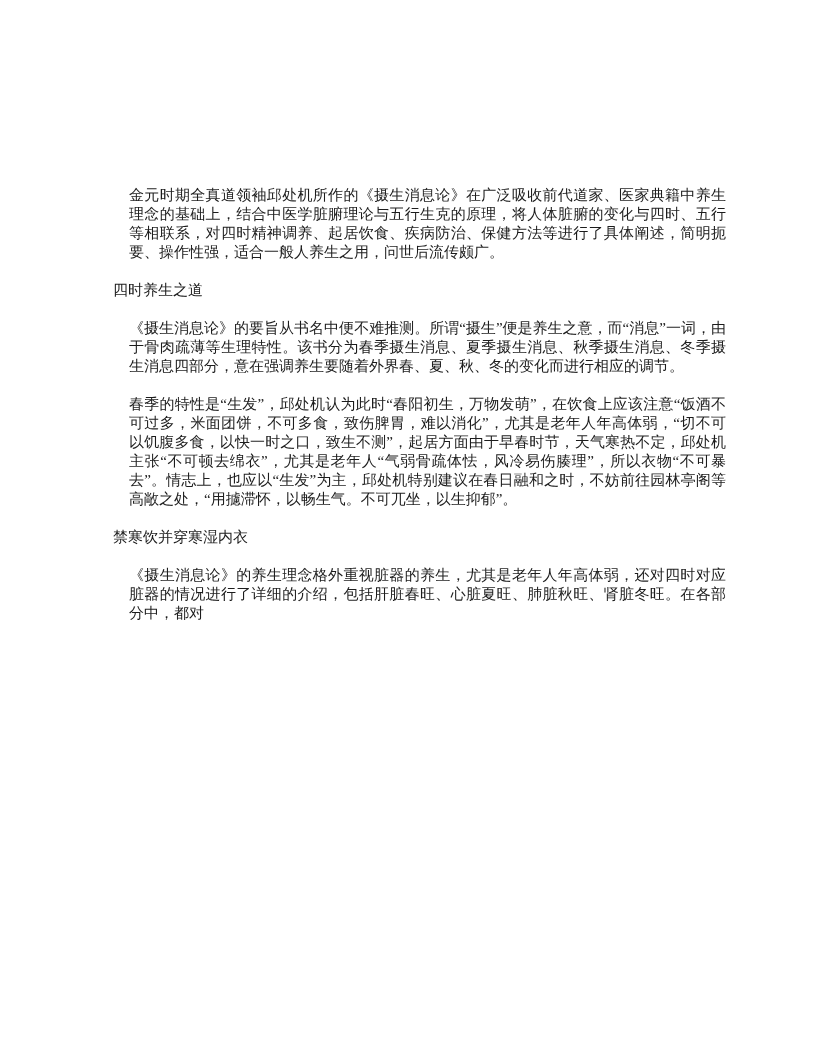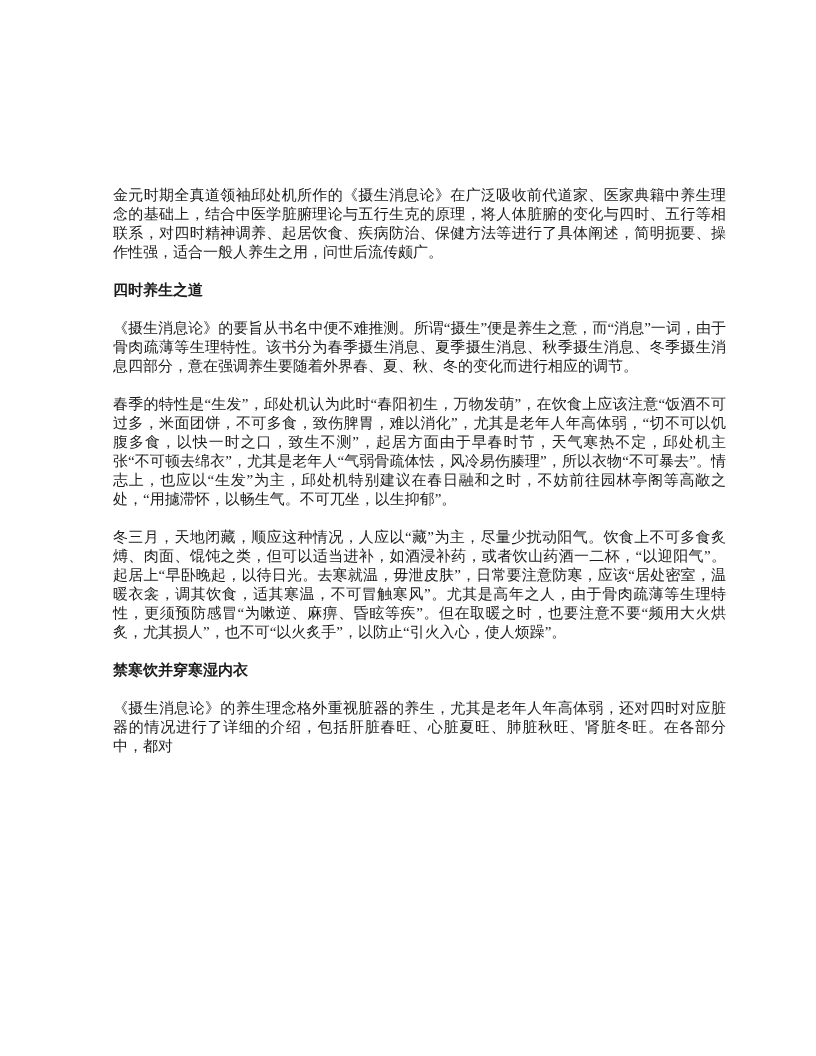--- a/index.html
+++ b/index.html
@@ -15,50 +15,49 @@
     background: #ffffff;
     box-sizing: border-box;
     padding: 186px 90px 40px 113px;
     overflow: hidden;
     font-family: "Liberation Serif", "DejaVu Serif", serif;
     font-size: 15px;
     line-height: 19px;
     color: #1c1c1c;
   }
   .para {
-    margin: 0 0 19px 0;
+    margin: 0 0 19px 16px;
     text-align: justify;
     word-break: break-all;
     font-family: Liberation Serif, serif;
   }
   .para:last-child {
     margin-bottom: 0;
   }
   .heading {
     margin: 4px 0 19px 0;
     font-size: 15px;
-    font-weight: bold;
+    font-weight: normal;
     line-height: 19px;
     text-align: left;
   }
 </style>
 </head>
 <body>
 
 <div class="page">
 
   <p class="para">金元时期全真道领袖邱处机所作的《摄生消息论》在广泛吸收前代道家、医家典籍中养生理念的基础上，结合中医学脏腑理论与五行生克的原理，将人体脏腑的变化与四时、五行等相联系，对四时精神调养、起居饮食、疾病防治、保健方法等进行了具体阐述，简明扼要、操作性强，适合一般人养生之用，问世后流传颇广。</p>
 
   <h2 class="heading">四时养生之道</h2>
 
   <p class="para">《摄生消息论》的要旨从书名中便不难推测。所谓“摄生”便是养生之意，而“消息”一词，由于骨肉疏薄等生理特性。该书分为春季摄生消息、夏季摄生消息、秋季摄生消息、冬季摄生消息四部分，意在强调养生要随着外界春、夏、秋、冬的变化而进行相应的调节。</p>
 
   <p class="para">春季的特性是“生发”，邱处机认为此时“春阳初生，万物发萌”，在饮食上应该注意“饭酒不可过多，米面团饼，不可多食，致伤脾胃，难以消化”，尤其是老年人年高体弱，“切不可以饥腹多食，以快一时之口，致生不测”，起居方面由于早春时节，天气寒热不定，邱处机主张“不可顿去绵衣”，尤其是老年人“气弱骨疏体怯，风冷易伤腠理”，所以衣物“不可暴去”。情志上，也应以“生发”为主，邱处机特别建议在春日融和之时，不妨前往园林亭阁等高敞之处，“用攄滞怀，以畅生气。不可兀坐，以生抑郁”。</p>
 
 
 
-  <p class="para">冬三月，天地闭藏，顺应这种情况，人应以“藏”为主，尽量少扰动阳气。饮食上不可多食炙煿、肉面、馄饨之类，但可以适当进补，如酒浸补药，或者饮山药酒一二杯，“以迎阳气”。起居上“早卧晚起，以待日光。去寒就温，毋泄皮肤”，日常要注意防寒，应该“居处密室，温暖衣衾，调其饮食，适其寒温，不可冒触寒风”。尤其是高年之人，由于骨肉疏薄等生理特性，更须预防感冒“为嗽逆、麻痹、昏眩等疾”。但在取暖之时，也要注意不要“频用大火烘炙，尤其损人”，也不可“以火炙手”，以防止“引火入心，使人烦躁”。</p>
 
   <h2 class="heading">禁寒饮并穿寒湿内衣</h2>
 
   <p class="para">《摄生消息论》的养生理念格外重视脏器的养生，尤其是老年人年高体弱，还对四时对应脏器的情况进行了详细的介绍，包括肝脏春旺、心脏夏旺、肺脏秋旺、肾脏冬旺。在各部分中，都对</p>
 
 </div>
 
 </body></html>

